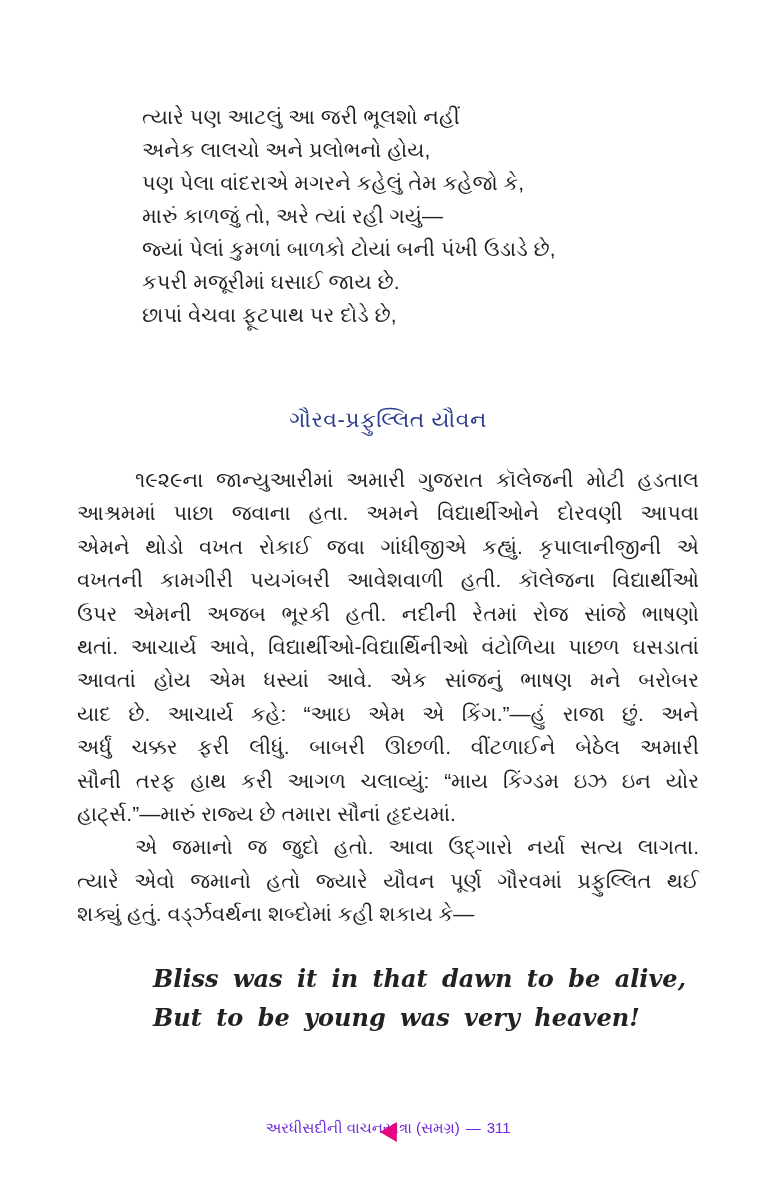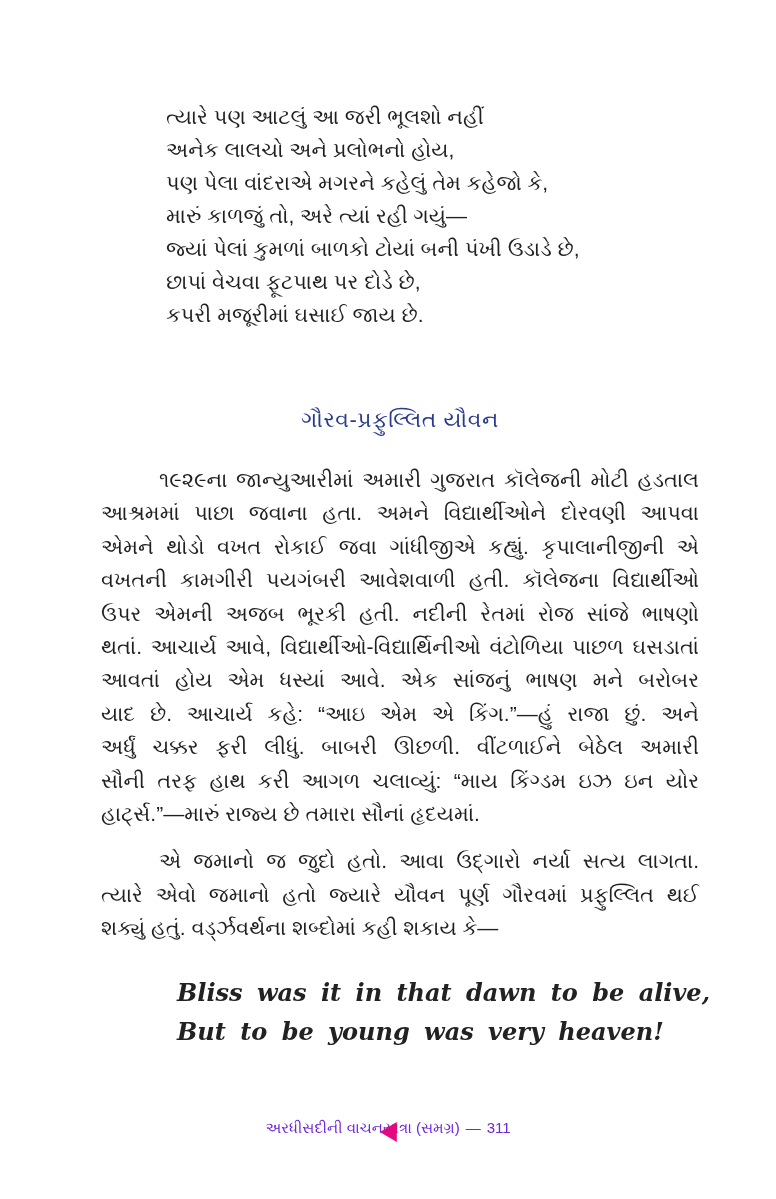--- a/index.html
+++ b/index.html
@@ -12,21 +12,20 @@
   html, body { margin: 0; padding: 0; background: #ffffff; }
   .page {
     position: relative;
     width: 776px;
     height: 1199px;
     margin: 0 auto;
     background: var(--page-bg);
     overflow: hidden;
     font-family: "Liberation Sans", "DejaVu Sans", sans-serif;
     color: var(--text-color);
-    padding-left: 24px;
   }
   
   .poem {
     padding-top: 100px;
     margin-left: 142px;
     margin-right: 60px;
     font-size: 21px;
     line-height: 33px;
   }
   .poem .line { text-align: left; }
@@ -39,21 +38,21 @@
     color: var(--heading-color);
     letter-spacing: 0.5px;
   }
   
   .body-text { margin-top: 30px; }
   .para {
     margin: 0 77px;
     font-size: 21px;
     line-height: 33.4px;
   }
-  .para + .para { margin-top: 14px; }
+  .para + .para { }
   .para .line {
     text-align: justify;
     text-align-last: justify;
     white-space: nowrap;
   }
   .para .line:first-child { text-indent: 58px; }
   .para .line:last-child { text-align-last: left; }
   
   .quote {
     margin: 28px 60px 0 153px;
@@ -95,22 +94,22 @@
 <body>
 
 <div class="page">
 
   <div class="poem">
       <div class="line">ત્યારે પણ આટલું આ જરી ભૂલશો નહીં</div>
       <div class="line">અનેક લાલચો અને પ્રલોભનો હોય,</div>
       <div class="line">પણ પેલા વાંદરાએ મગરને કહેલું તેમ કહેજો કે,</div>
       <div class="line">મારું કાળજું તો, અરે ત્યાં રહી ગયું—</div>
       <div class="line">જ્યાં પેલાં કુમળાં બાળકો ટોયાં બની પંખી ઉડાડે છે,</div>
+      <div class="line">કપરી મજૂરીમાં ઘસાઈ જાય છે.</div>
       <div class="line">છાપાં વેચવા ફૂટપાથ પર દોડે છે,</div>
-      <div class="line">કપરી મજૂરીમાં ઘસાઈ જાય છે.</div>
     </div>
 
   <h1 class="heading">ગૌરવ-પ્રફુલ્લિત યૌવન</h1>
 
   <div class="body-text">
     <div class="para">
         <div class="line">૧૯૨૯ના જાન્યુઆરીમાં અમારી ગુજરાત કૉલેજની મોટી હડતાલ</div>
         <div class="line">આશ્રમમાં પાછા જવાના હતા. અમને વિદ્યાર્થીઓને દોરવણી આપવા</div>
         <div class="line">એમને થોડો વખત રોકાઈ જવા ગાંધીજીએ કહ્યું. કૃપાલાનીજીની એ</div>
         <div class="line">વખતની કામગીરી પયગંબરી આવેશવાળી હતી. કૉલેજના વિદ્યાર્થીઓ</div>

